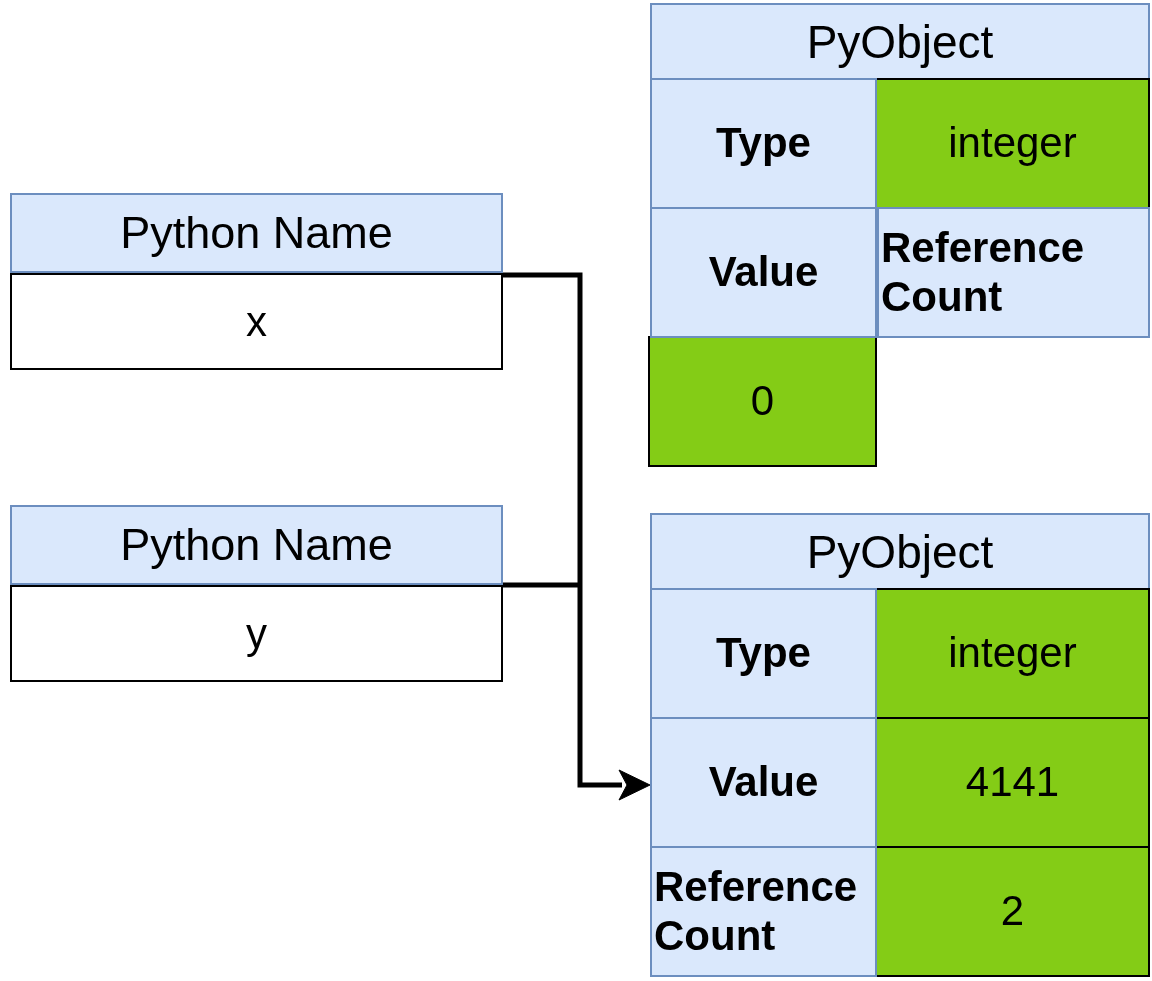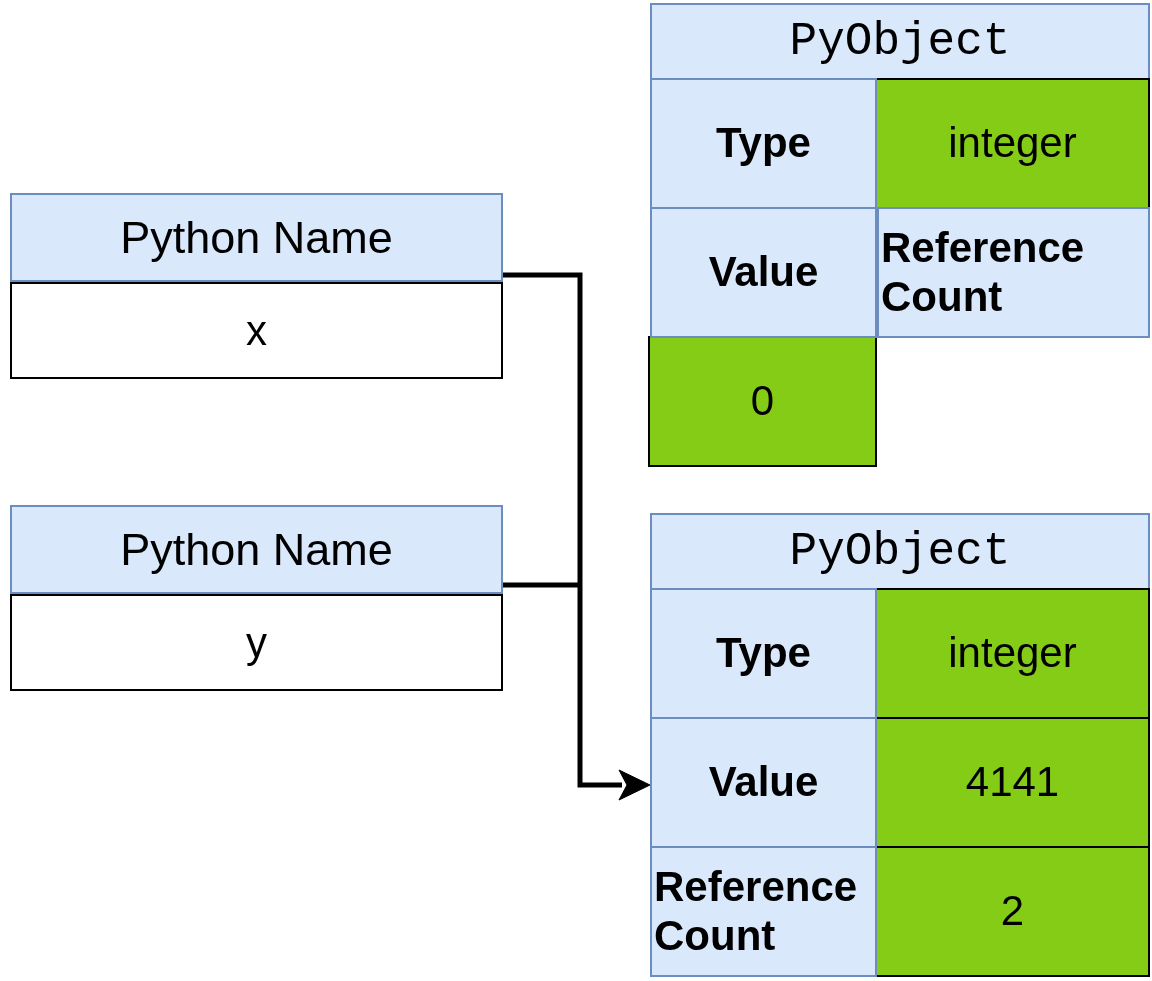--- a/index.html
+++ b/index.html
@@ -16,21 +16,21 @@
     overflow: hidden;
   }
 
   
   .name-box {
     position: absolute;
     width: 493px;
   }
   .name-header {
     box-sizing: border-box;
-    height: 89px;
+    height: 80px;
     background: #dae8fc;
     border: 2px solid #6c8ebf;
     display: flex;
     align-items: center;
     justify-content: center;
     font-size: 45px;
     color: #000000;
   }
   .name-body {
     box-sizing: border-box;
@@ -57,21 +57,20 @@
   .pyobj-header {
     grid-column: 1 / 3;
     box-sizing: border-box;
     background: #dae8fc;
     border: 2px solid #6c8ebf;
     display: flex;
     align-items: center;
     justify-content: center;
     font-size: 46px;
     color: #000000;
-    font-family: Liberation Mono, monospace;
   }
   .cell {
     box-sizing: border-box;
     display: flex;
     align-items: center;
     justify-content: center;
     text-align: left;
     margin-top: -2px;
     font-size: 42px;
     line-height: 1.15;

